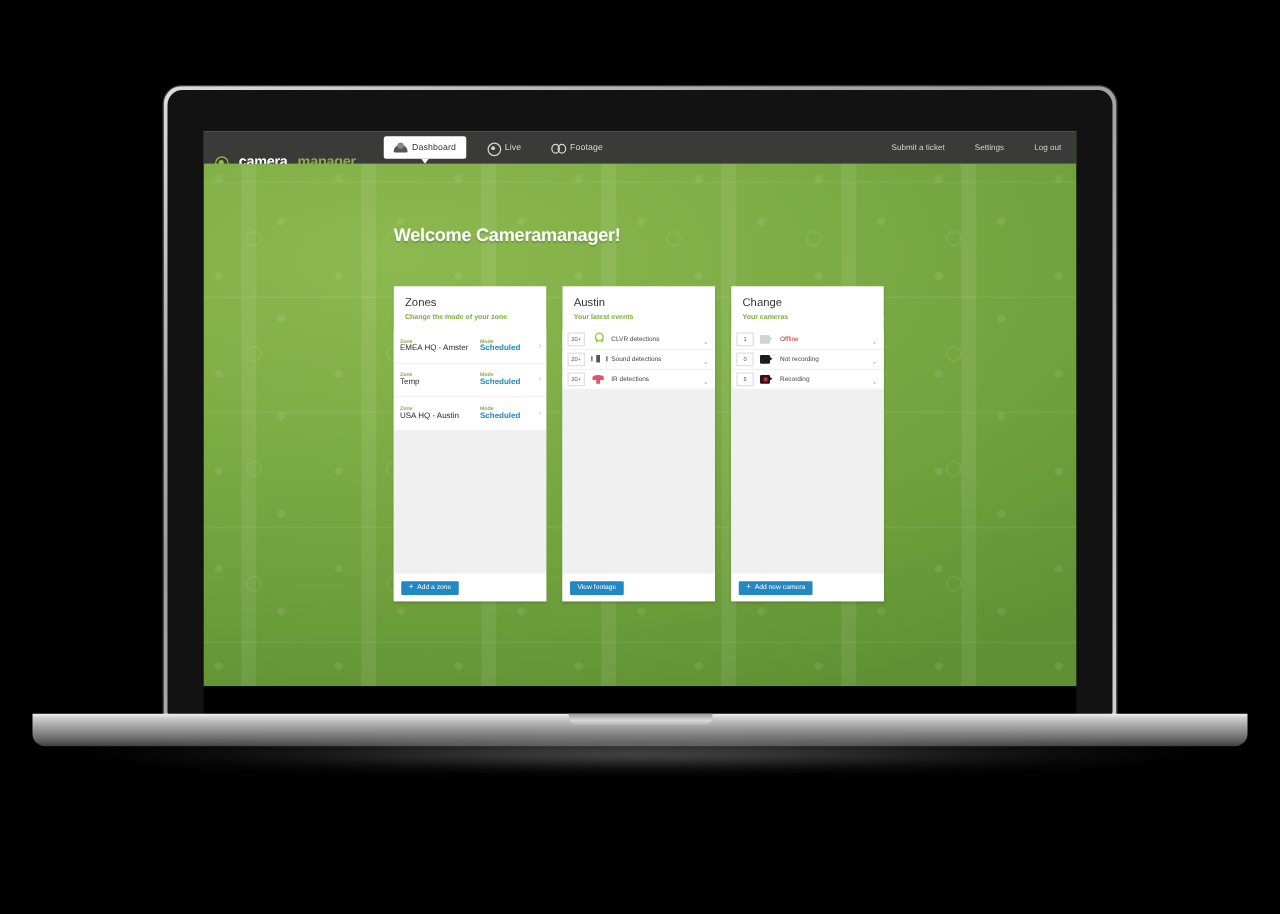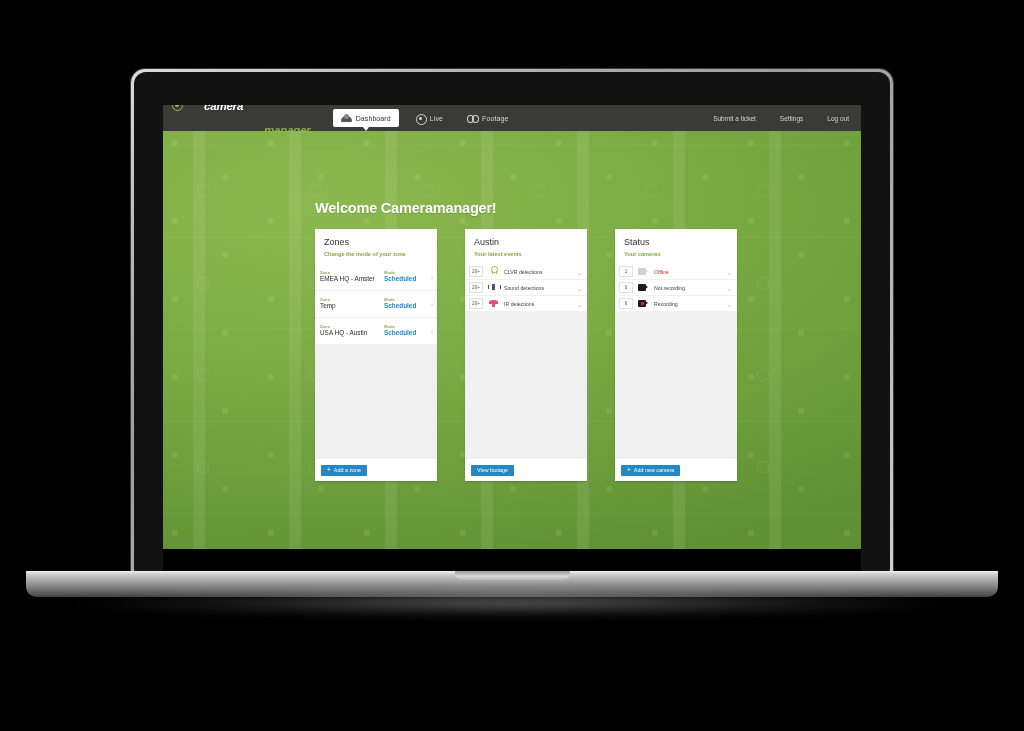--- a/index.html
+++ b/index.html
@@ -68,22 +68,22 @@
   }
 
   
   #topnav {
     position: absolute; left: 0; top: 0;
     width: 698px; height: 26px;
     background: #3a3a38;
     display: flex; align-items: center;
   }
   #brand-logo {
-    display: flex; align-items: flex-start;
-    margin-left: 9px; gap: 21px; font-style: italic;
+    display: flex; align-items: flex-end;
+    margin-left: 9px; gap: 8px;
   }
   .logo-mark {
     width: 11px; height: 11px; border-radius: 50%;
     border: 1.6px solid #8cc63f;
     position: relative;
   }
   .logo-mark::after {
     content:""; position:absolute; left:2px; top:2px;
     width:4px; height:4px; border-radius:50%; background:#8cc63f;
   }
@@ -154,28 +154,28 @@
     position:absolute; inset:0;
     opacity:0.07;
     background-image:
       radial-gradient(circle at 40px 60px, transparent 0 5px, #ffffff 5px 6.2px, transparent 6.4px),
       linear-gradient(to bottom, rgba(255,255,255,0.8) 0 1.4px, transparent 1.4px);
     background-size: 112px 92px, 112px 92px;
     background-position: 0 0, 55px 14px;
   }
 
   #page-title {
-    position:absolute; left:152px; top:69px;
+    position:absolute; left:152px; top:50px;
     color:#ffffff; font-size:14.5px; font-weight:bold;
     text-shadow:0 1px 1px rgba(0,0,0,0.18);
     letter-spacing:-0.2px;
   }
 
   
-  #panels { position:absolute; left:152px; top:98px; display:flex; gap:28px; }
+  #panels { position:absolute; left:152px; top:98px; display:flex; gap:13px; }
   .panel {
     width:122px; height:252px;
     background:#ffffff;
     display:flex; flex-direction:column;
     box-shadow:0 1px 2px rgba(0,0,0,0.18);
   }
   .panel-head { padding:8px 9px 7px 9px; }
   .panel-title { font-size:9px; color:#333333; margin-bottom:4px; }
   .panel-sub { font-size:5.6px; color:#7faa3c; font-weight:bold; }
   .panel-body { flex:1; background:#f0f0f0; padding:0; overflow:hidden; }
@@ -401,21 +401,21 @@
           </div>
           <div class="panel-foot">
             <button class="btn">
               <span>View footage</span>
             </button>
           </div>
         </div>
 
         <div class="panel">
           <div class="panel-head">
-            <div class="panel-title">Status</div>
+            <div class="panel-title">Change</div>
             <div class="panel-sub">Your cameras</div>
           </div>
           <div class="panel-body">
 
             <div class="list-row">
               <span class="count-box">1</span>
               <span class="row-icon cam-offline">
                 <span class="icon-cam"></span>
                   <span class="icon-cam-lens"></span>
               </span>

